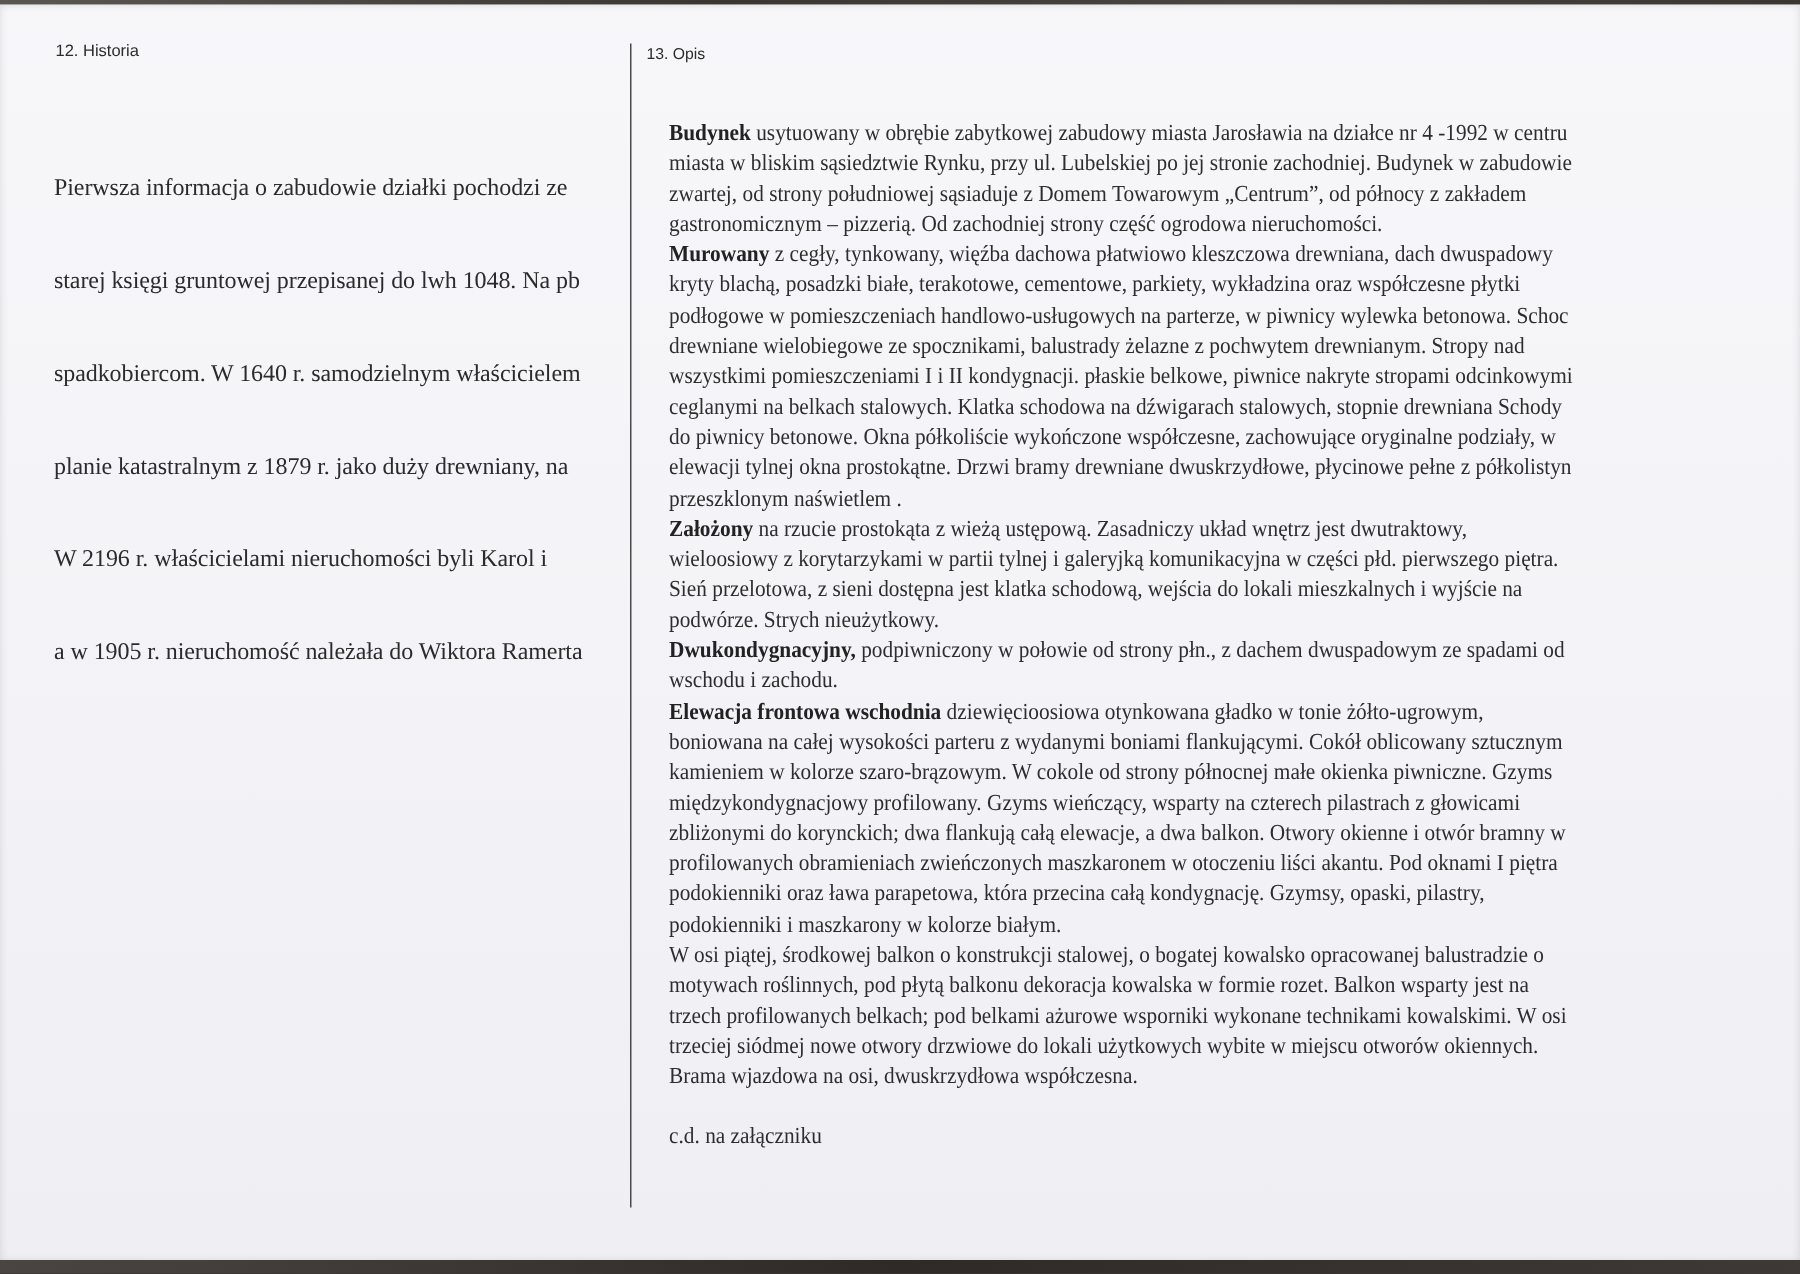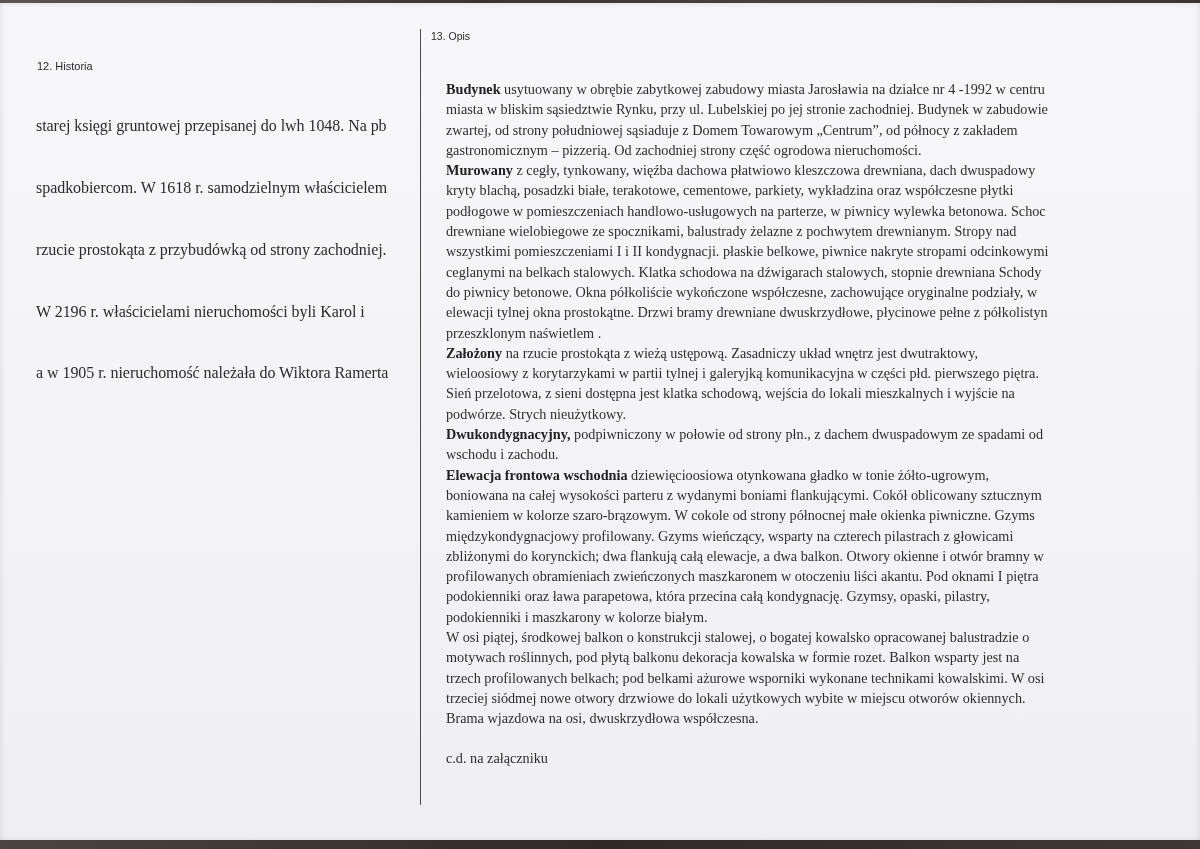--- a/index.html
+++ b/index.html
@@ -26,21 +26,21 @@
       position: absolute; left: 0; top: 0; width: 420px; height: 100%;
     }
     .divider {
       position: absolute; left: 420px; top: 26px; width: 1px; height: 776px;
       background: #4a4a4a;
     }
     .section-heading {
       position: absolute; font-family: "Liberation Sans", sans-serif;
       font-size: 11px; color: #2a2a2a;
     }
-    .left-heading { left: 37px; top: 25px; margin-top: 32px; }
+    .left-heading { left: 37px; top: 25px; }
     .right-heading { left: 431px; top: 27px; font-size: 10.5px; }
     .left-text {
       position: absolute; left: 36px; top: 72px; width: 380px;
       font-size: 16px; line-height: 20.6px; color: #2b2b2b;
       white-space: pre-wrap;
       letter-spacing: -0.05px;
     }
     .left-text .ln { display: block; white-space: nowrap; }
     .right-text {
       position: absolute; left: 446px; top: 76px; width: 760px;
@@ -53,23 +53,24 @@
   </style>
 </head>
 <body>
 
 <div class="sheet-edge-top"></div>
 <div class="sheet">
 
   <div class="col-left">
     <div class="section-heading left-heading">12.  Historia</div>
     <div class="left-text">
+      <span class="ln">Pierwsza informacja o zabudowie działki pochodzi ze</span>
       <span class="ln">starej księgi gruntowej przepisanej do lwh 1048. Na pb</span>
-      <span class="ln">spadkobiercom. W 1618 r. samodzielnym właścicielem</span>
-      <span class="ln">rzucie prostokąta z przybudówką od strony zachodniej.</span>
+      <span class="ln">spadkobiercom. W 1640 r. samodzielnym właścicielem</span>
+      <span class="ln">planie katastralnym z 1879 r. jako duży drewniany, na</span>
       <span class="ln">W 2196 r. właścicielami nieruchomości byli Karol i</span>
       <span class="ln">a w 1905 r. nieruchomość należała do Wiktora Ramerta</span>
       
       
       
       
       
       
       
       

